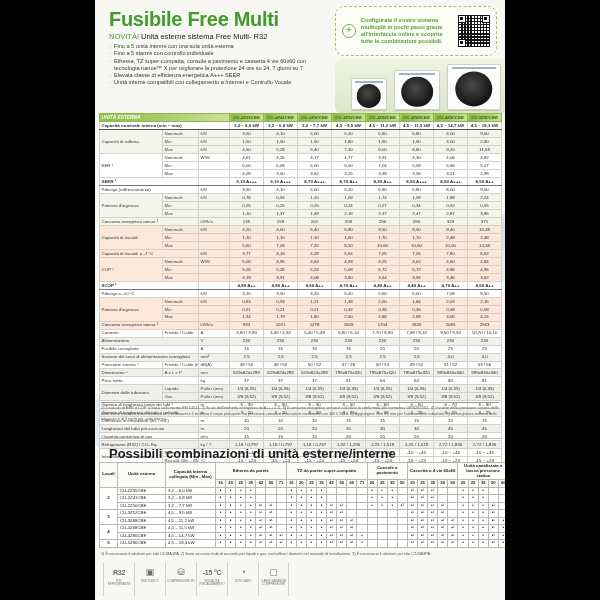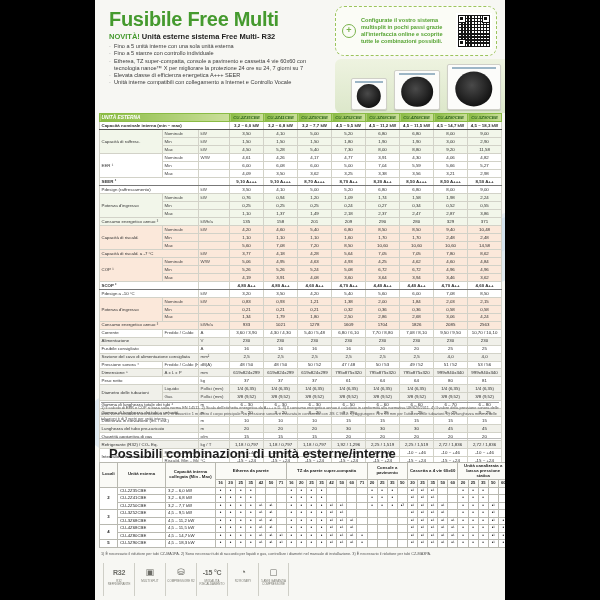--- a/index.html
+++ b/index.html
@@ -2,21 +2,21 @@
 <html><head>
 <meta charset="utf-8">
 <style>
   html,body{margin:0;padding:0;width:600px;height:600px;background:#000;overflow:hidden;
     font-family:"Liberation Sans",sans-serif;-webkit-font-smoothing:antialiased;}
   .page{position:absolute;left:95px;top:0;width:410px;height:600px;background:#f7f7f3;overflow:hidden;}
 
   
   .hdr{position:absolute;left:0;top:0;width:410px;height:113px;}
   .title{position:absolute;left:14px;top:8px;font-size:20px;font-weight:bold;color:#459a2e;letter-spacing:-.3px;}
-  .sub{position:absolute;left:14px;top:32px;font-size:7.5px;font-weight:bold;color:#222;}
+  .sub{position:absolute;left:14px;top:32px;font-size:7.5px;font-weight:normal;color:#222;}
   .sub .nov{color:#459a2e;margin-right:2px;}
   .bullets{position:absolute;left:14px;top:43px;width:218px;font-size:5.6px;color:#3a3a3a;line-height:1.3;}
   .bullets div{padding-left:5px;position:relative;}
   .bullets div:before{content:"·";position:absolute;left:0;top:0;color:#666;}
 
   .infobox{position:absolute;left:240px;top:6px;width:162px;height:50px;border:1px dashed #9cc45d;
     border-radius:9px;background:#fbfcf6;display:flex;align-items:center;gap:5px;padding:3px 6px;box-sizing:border-box;}
   .plus{width:12px;height:12px;border:1.3px solid #7ab34d;border-radius:50%;color:#7ab34d;font-size:9px;
     line-height:11px;text-align:center;flex:0 0 auto;font-weight:bold;}
   .infotext{font-size:5.6px;font-weight:bold;color:#56a333;line-height:1.25;flex:1;}

